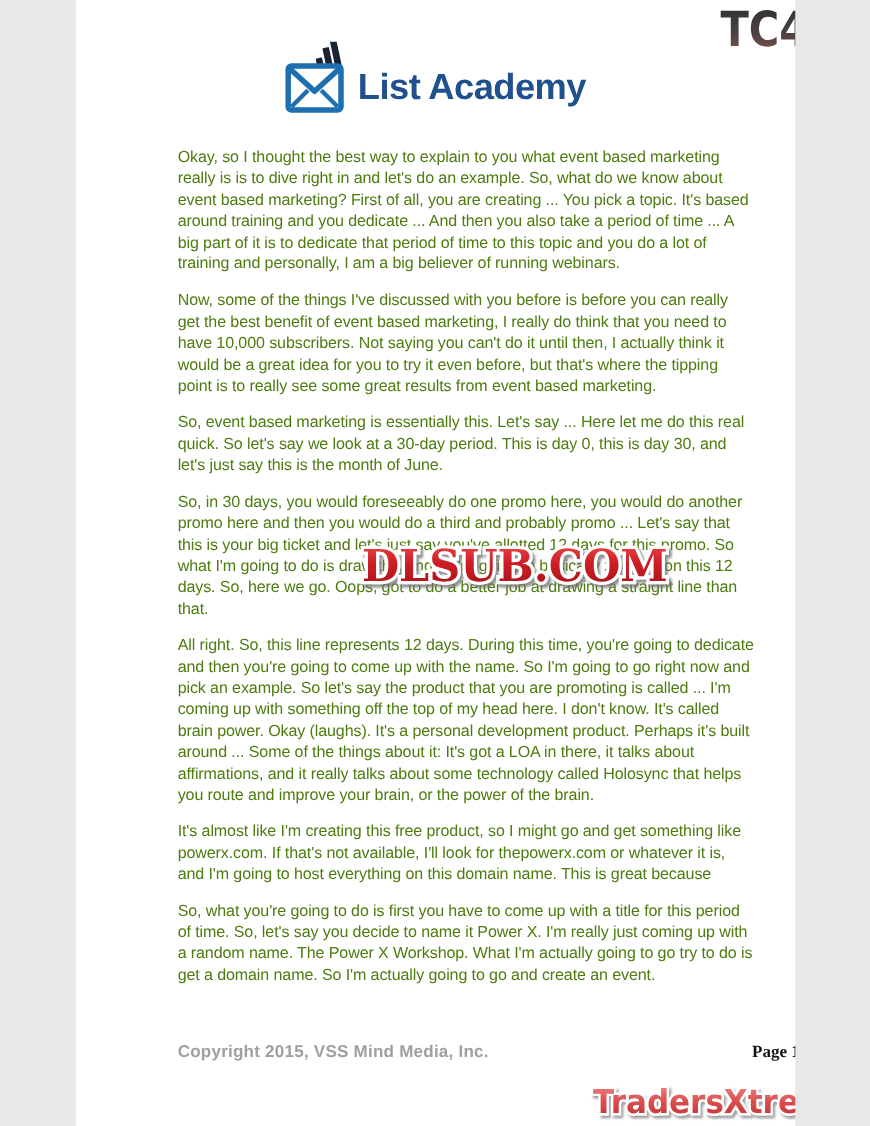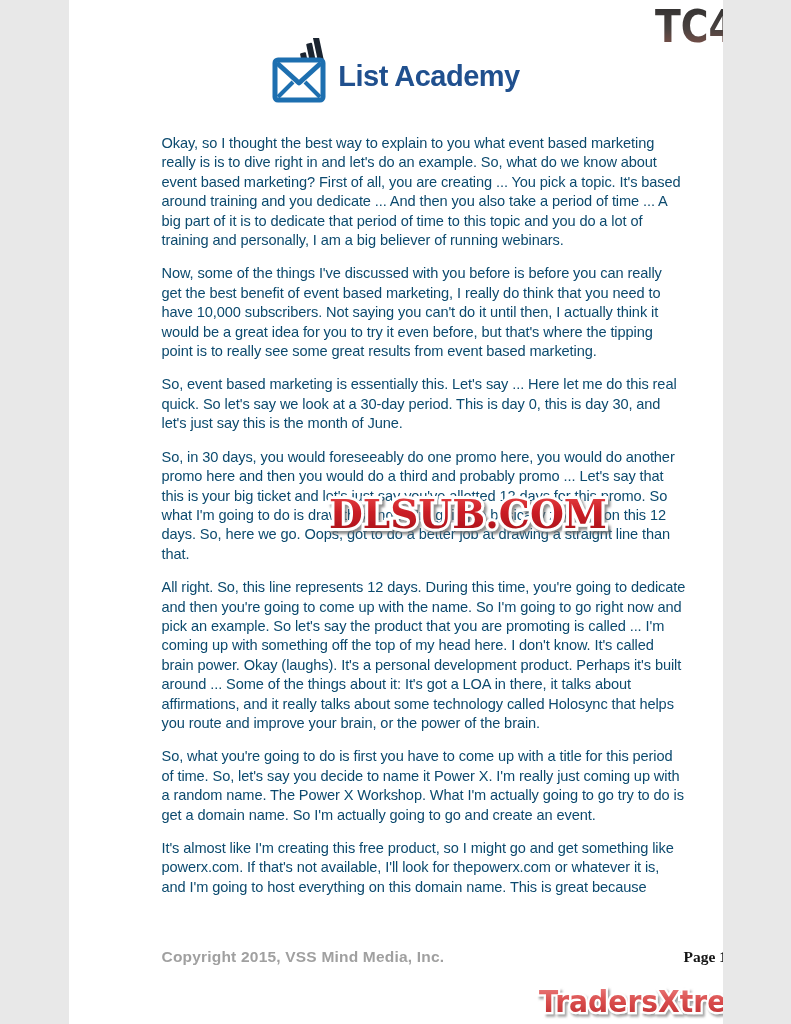--- a/index.html
+++ b/index.html
@@ -11,33 +11,33 @@
 
   
   .wm-tc4s { position:absolute; left:580px; top:0px; }
 
   
   .logo-row {
     position:absolute; top:38px; left:0; right:0;
     display:flex; justify-content:center; align-items:flex-start; gap:9px;
   }
   .logo-text {
-    margin-top:22px; font-size:29px; font-weight:bold;
+    margin-top:22px; font-size:33px; font-weight:bold;
     color:#20508e; letter-spacing:-0.5px;
   }
 
   
   .transcript { position:absolute; left:93px; top:134px; display:flex; }
   .speaker-label {
     width:93px; flex:none; font-size:14.6px; color:#3d3d3d;
   }
   .paras { width:524px; }
   .paras p {
     margin:0 0 14px 0; font-size:14.6px; line-height:19.4px;
-    color:#0c4a6e; letter-spacing:-0.1px;
+    color:#4d7c0f; letter-spacing:-0.1px;
   }
 
   
   .wm-dlsub { position:absolute; left:246px; top:482px; }
 
   
   .footer {
     position:absolute; left:93px; top:948px; width:594px;
     display:flex; justify-content:space-between; align-items:baseline;font-weight:bold;
   }
@@ -83,22 +83,22 @@
     <span class="logo-text">List Academy</span>
   </div>
 
   <div class="transcript">
     <div class="paras">
       <p>Okay, so I thought the best way to explain to you what event based marketing really is is to dive right in and let's do an example. So, what do we know about event based marketing? First of all, you are creating ... You pick a topic. It's based around training and you dedicate ... And then you also take a period of time ... A big part of it is to dedicate that period of time to this topic and you do a lot of training and personally, I am a big believer of running webinars.</p>
       <p>Now, some of the things I've discussed with you before is before you can really get the best benefit of  event based marketing, I really do think that you need to have 10,000 subscribers. Not saying you can't do it until then, I actually think it would be a great idea for you to try it even before, but that's where the tipping point is to really see some great results from event based marketing.</p>
       <p>So, event based marketing is essentially this. Let's say ... Here let me do this real quick. So let's say we look at a 30-day period. This is day 0, this is day 30, and let's just say this is the month of June.</p>
       <p>So, in 30 days, you would foreseeably do one promo here, you would do another promo here and then you would do a third and probably promo ... Let's say that this is your big ticket and let's just say you've allotted 12 days for this promo. So what I'm going to do is draw this and we're going to basically zoom in on this 12 days. So, here we go. Oops, got to do a better job at drawing a straight line than that.</p>
       <p>All right. So, this line represents 12 days. During this time, you're going to dedicate and then you're going to come up with the name. So I'm going to go right now and pick an example. So let's say the product that you are promoting is called ... I'm coming up with something off the top of my head here. I don't know. It's called brain power. Okay (laughs). It's a personal development product. Perhaps it's built around ... Some of the things about it: It's got a LOA in there, it talks about affirmations, and it really talks about some technology called Holosync that helps you route and improve your brain, or the power of the brain.</p>
+      <p>It's almost like I'm creating this free product, so I might go and get something like powerx.com. If that's not available, I'll look for thepowerx.com or whatever it is, and I'm going to host everything on this domain name. This is great because</p>
       <p>So, what you're going to do is first you have to come up with a title for this period of time. So, let's say you decide to name it Power X. I'm really just coming up with a random name. The Power X Workshop. What I'm actually going to go try to do is get a domain name. So I'm actually going to go and create an event.</p>
-      <p>It's almost like I'm creating this free product, so I might go and get something like powerx.com. If that's not available, I'll look for thepowerx.com or whatever it is, and I'm going to host everything on this domain name. This is great because</p>
     </div>
   </div>
 
   <svg class="wm-dlsub" width="306" height="62" viewBox="0 0 306 62">
     <defs>
       <linearGradient id="dlgrad" x1="0" y1="0" x2="0" y2="1">
         <stop offset="0%" stop-color="#ee4b4b"></stop>
         <stop offset="45%" stop-color="#cc1f26"></stop>
         <stop offset="100%" stop-color="#a31218"></stop>
       </linearGradient>

